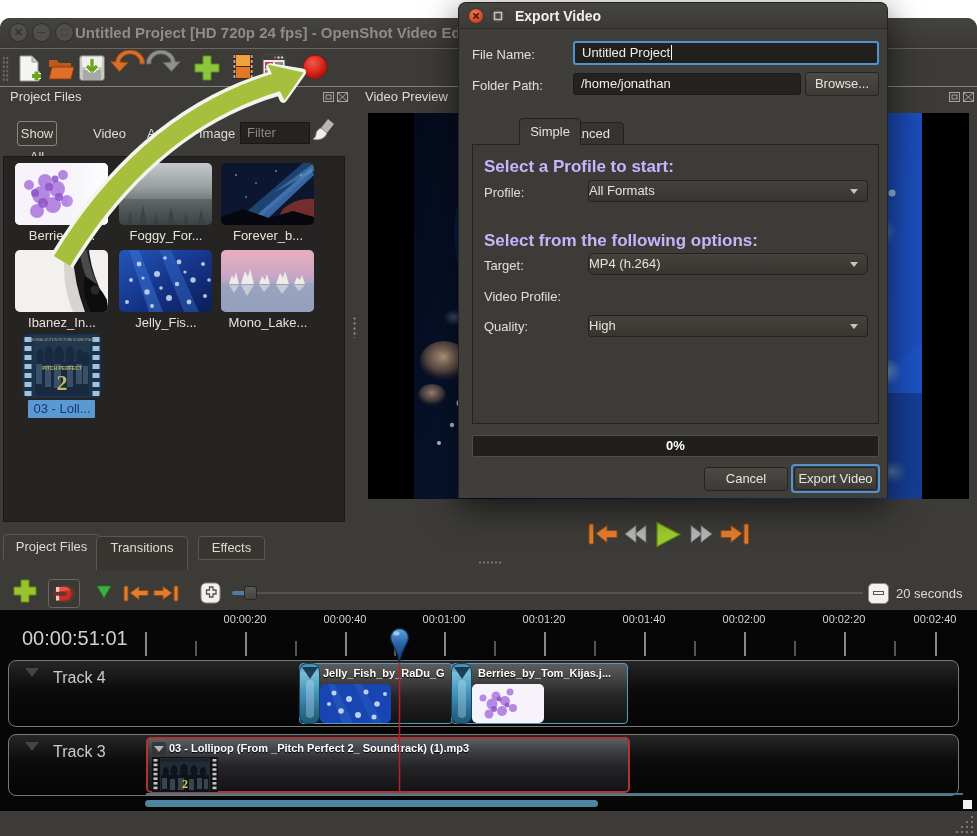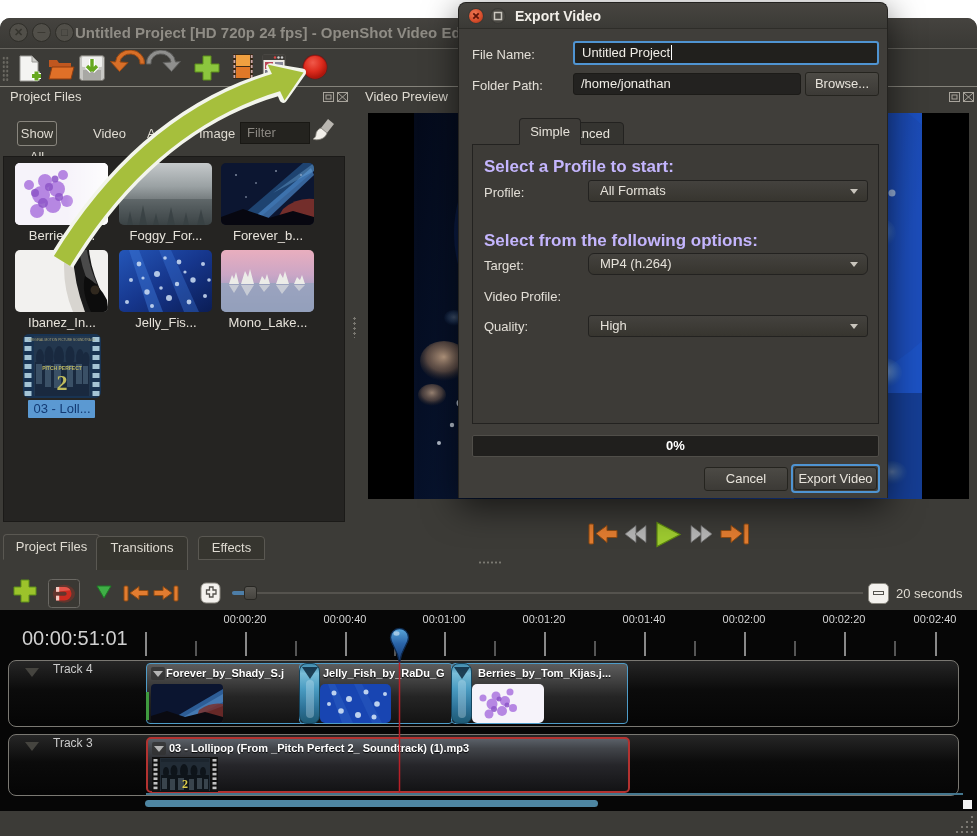--- a/index.html
+++ b/index.html
@@ -51,42 +51,42 @@
   .dlbl { position:absolute; font-size:13px; color:#e2ded6; }
   .blbl { position:absolute; font-size:17px; font-weight:bold; color:#c4b5fd; }
   .dinput { position:absolute; background:#232220; border:1px solid #1c1b18;
     color:#f0ede6; font-size:13px; border-radius:3px; padding-left:7px; }
   .dbtn { position:absolute; background:linear-gradient(#4c4a45,#3c3a36);
     border:1px solid #25241f; border-radius:3px; color:#e8e4dc; font-size:13px;
     text-align:center; }
   .combo { position:absolute; left:129px; width:280px; height:22px;
     background:linear-gradient(#44423e,#37352f);
     border:1px solid #232220; border-radius:3px; color:#e6e2da; font-size:13px;
-    line-height:20px; padding-left:11px; }
+    line-height:20px; padding-left:0; }
   .combo i { position:absolute; right:9px; top:8px; width:0; height:0;
     border-left:4px solid transparent; border-right:4px solid transparent;
     border-top:5px solid #c9c5bd; }
   #tabpanel { position:absolute; left:13px; top:141px; width:407px; height:280px;
     background:#3d3b37; border:1px solid #232220; }
   .dtab { position:absolute; font-size:13px; color:#e6e2da; text-align:center;
     border:1px solid #232220; border-radius:4px 4px 0 0; z-index:2; }
   #progress { position:absolute; left:13px; top:432px; width:407px; height:22px;
     background:#201f1d; border:1px solid #504e49; border-radius:2px; color:#fff;
     font-size:13px; font-weight:bold; text-align:center; line-height:20px; }
   #tl-toolbar { left:0; top:570px; width:977px; height:40px; background:#3c3b37; }
   #tl-black { left:0; top:610px; width:977px; height:201px; background:#060606; }
   .ruler-lbl { position:absolute; top:3px; font-size:11px; color:#d6d6d6; width:60px;
     text-align:center; }
   .tick-t { position:absolute; top:22px; width:2px; height:24px; background:#888; }
   .tick-s { position:absolute; top:31px; width:2px; height:15px; background:#555; }
   #bigtime { position:absolute; left:22px; top:17px; font-size:20px; color:#d0d0d0; }
   .trackrow { position:absolute; left:8px; width:951px;
     background:linear-gradient(#262626,#0b0b0b 45%,#050505); border:1px solid #7a7872;
     border-radius:8px; }
-  .trackname { position:absolute; left:44px; top:1px; font-size:12px; color:#cbcbcb; }
+  .trackname { position:absolute; left:44px; top:8px; font-size:16px; color:#cbcbcb; }
   .tchev { position:absolute; left:16px; top:7px; width:0; height:0;
     border-left:7px solid transparent; border-right:7px solid transparent;
     border-top:9px solid #45443f; }
   .clip { position:absolute;
     background:linear-gradient(#5d5d5d 0%,#434343 26%,#252525 55%,#131313 100%); }
   .cliptitle { position:absolute; left:19px; top:3px; font-size:11px; font-weight:bold;
     color:#fff; white-space:nowrap; overflow:hidden; text-shadow:0 1px 1px #000; }
   .chev { position:absolute; z-index:6; left:4px; top:3px; width:14px; height:13px;
     background:rgba(50,50,50,0.8); border-radius:2px; }
   .chev i { position:absolute; left:2px; top:4px; width:0; height:0;
@@ -573,36 +573,20 @@
 
 <div class="trackrow" style="top:660px;height:67px;">
   <i class="tchev"></i>
       <div class="trackname">Track 4</div>
 </div>
 <div class="trackrow" style="top:734px;height:62px;">
   <i class="tchev"></i>
       <div class="trackname">Track 3</div>
 </div>
 
-<div class="clip abs" style="left:146px;top:663px;width:161px;height:61px;border:1.5px solid #4e9cc8;border-radius:4px;">
-  <div class="abs" style="left:-1px;top:28px;width:3px;height:28px;background:#3f9a3f;z-index:7;"></div>
-  <div class="chev">
-        <i></i>
-      </div>
-  <div class="cliptitle" style="width:136px;">Forever_by_Shady_S.j</div>
-  <div class="abs" style="left:4px;top:20px;width:72px;height:39px;border-radius:4px;overflow:hidden;">
-    <svg width="72" height="39" viewBox="0 0 72 39">
-      <rect width="72" height="39" fill="#0b1530"></rect>
-      <path d="M14 39 L72 5 L72 22 L28 39 Z" fill="#2d5d96"></path>
-      <path d="M22 39 L72 10 L72 18 L32 39 Z" fill="#4a80b8" opacity="0.8"></path>
-      <path d="M48 26 Q60 18 72 20 L72 39 L44 39 Z" fill="#7d2d25" opacity="0.8"></path>
-      <path d="M0 32 L16 27 L34 33 L54 28 L72 33 L72 39 L0 39 Z" fill="#0a0a10"></path>
-    </svg>
-  </div>
-</div>
 <div class="clip abs" style="left:299px;top:663px;width:154px;height:61px;border:1.5px solid #4e9cc8;border-radius:4px;">
   <div class="cliptitle" style="left:23px;width:126px;">Jelly_Fish_by_RaDu_G</div>
   <div class="abs" style="left:20px;top:20px;width:71px;height:39px;border-radius:5px;overflow:hidden;">
     <svg width="71" height="39" viewBox="0 0 71 39">
       <rect width="71" height="39" fill="#1845b2"></rect>
       <path d="M8 0 L22 39 L33 39 L15 0 Z" fill="#2a5cc0" opacity="0.6"></path>
       <path d="M34 0 L52 39 L62 39 L42 0 Z" fill="#2a5cc0" opacity="0.5"></path>
       <g fill="#cfe0f5" opacity="0.9">
         <circle cx="14" cy="9" r="2.5"></circle>
             <circle cx="29" cy="15" r="3"></circle>

